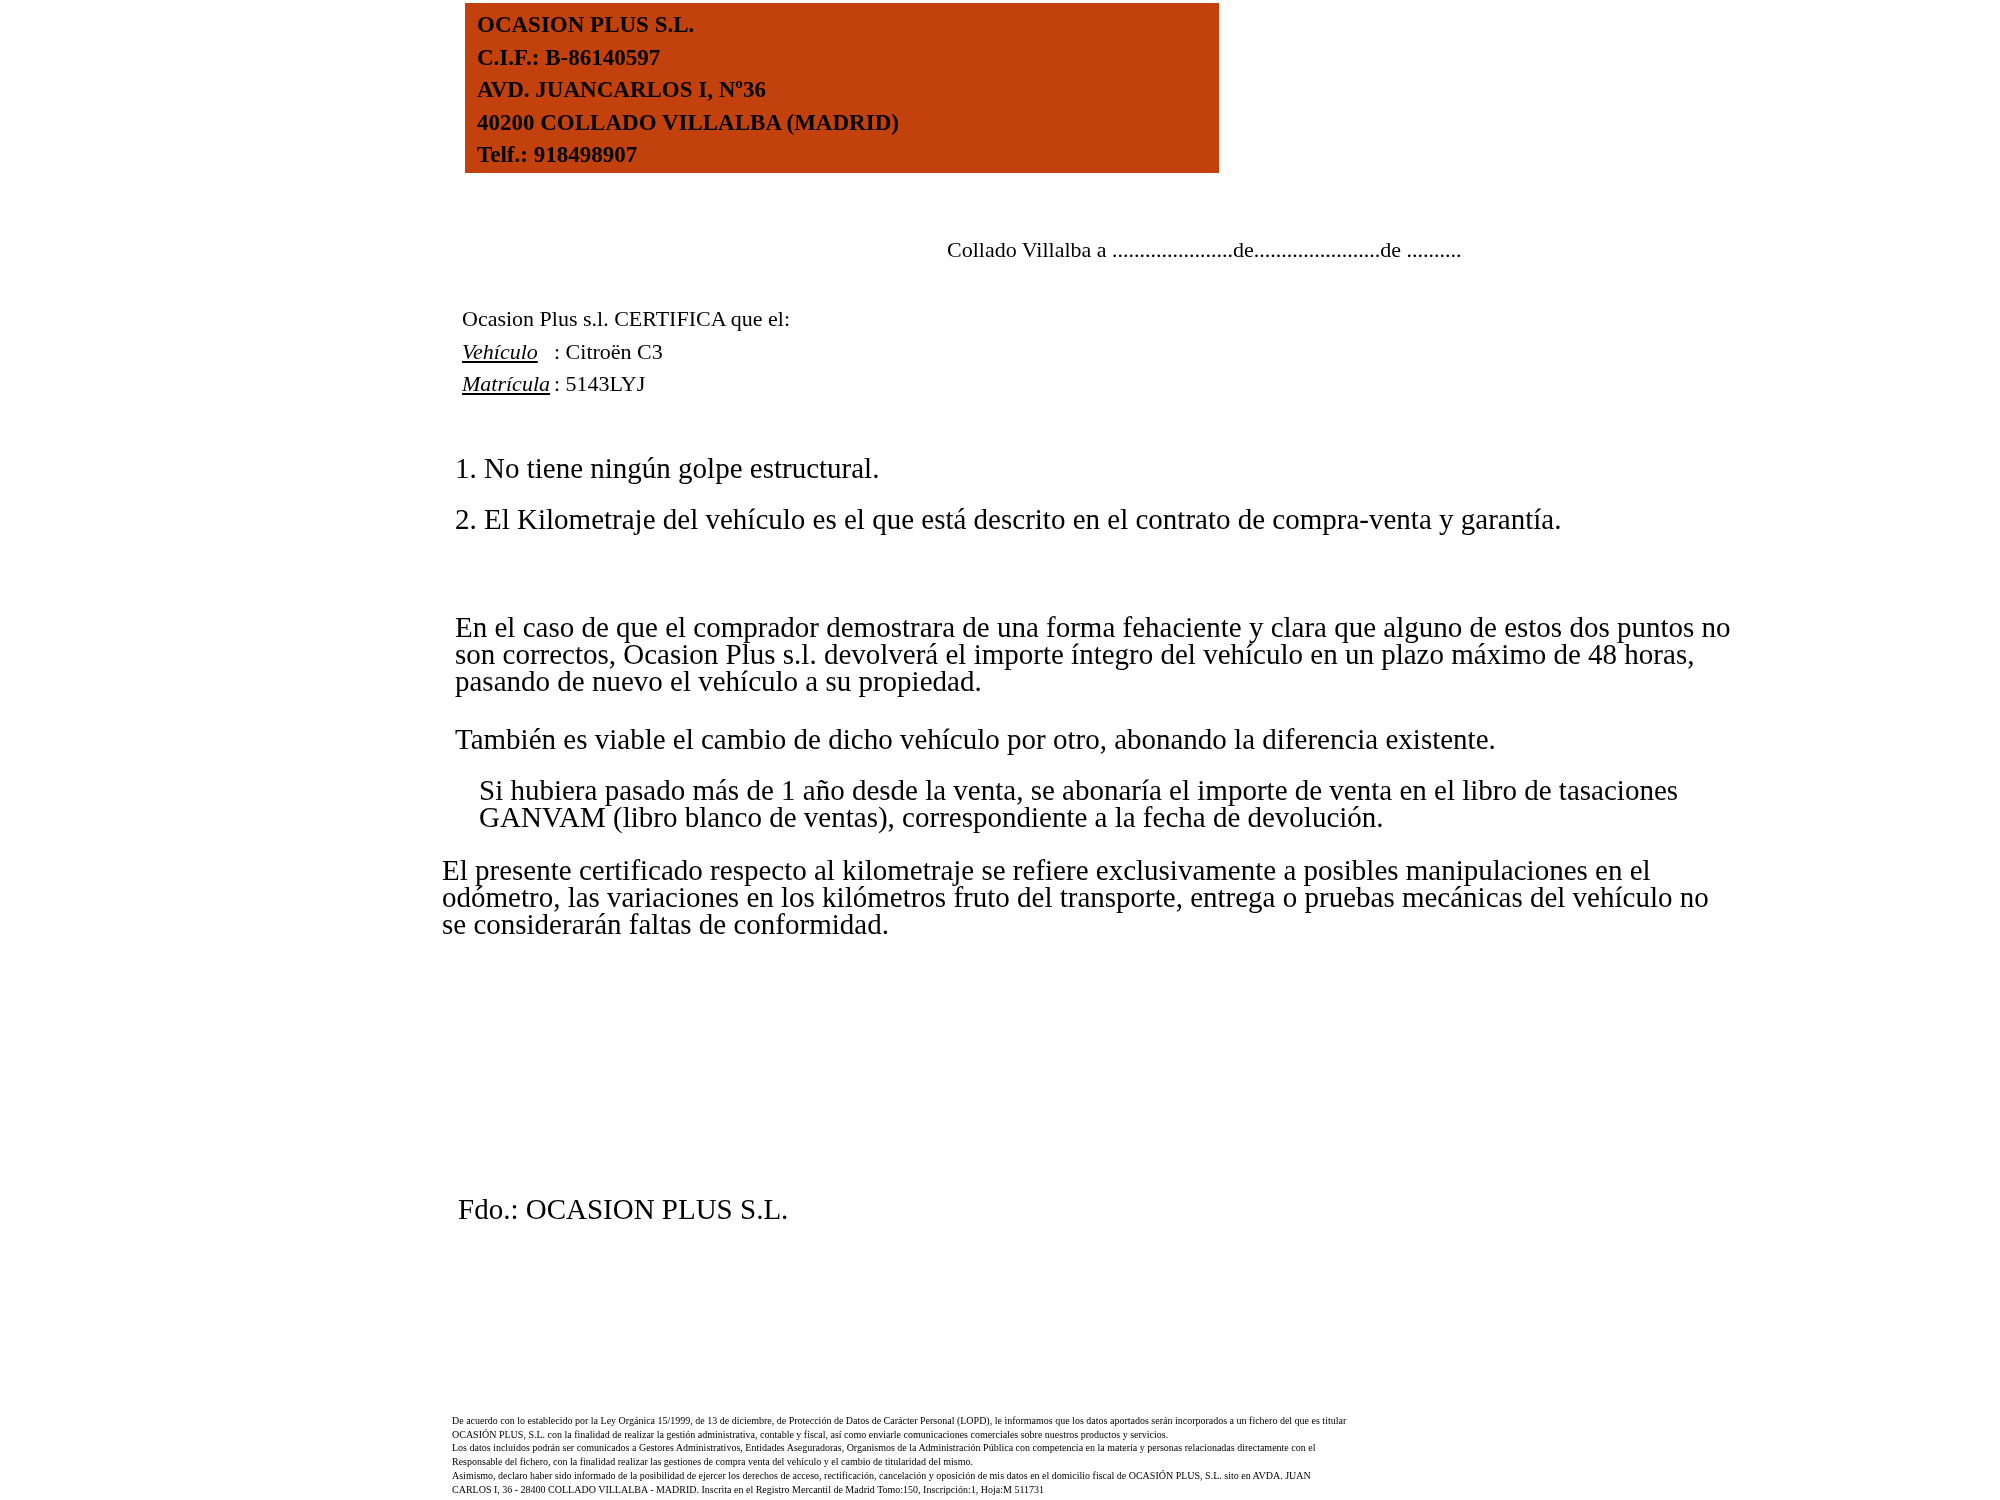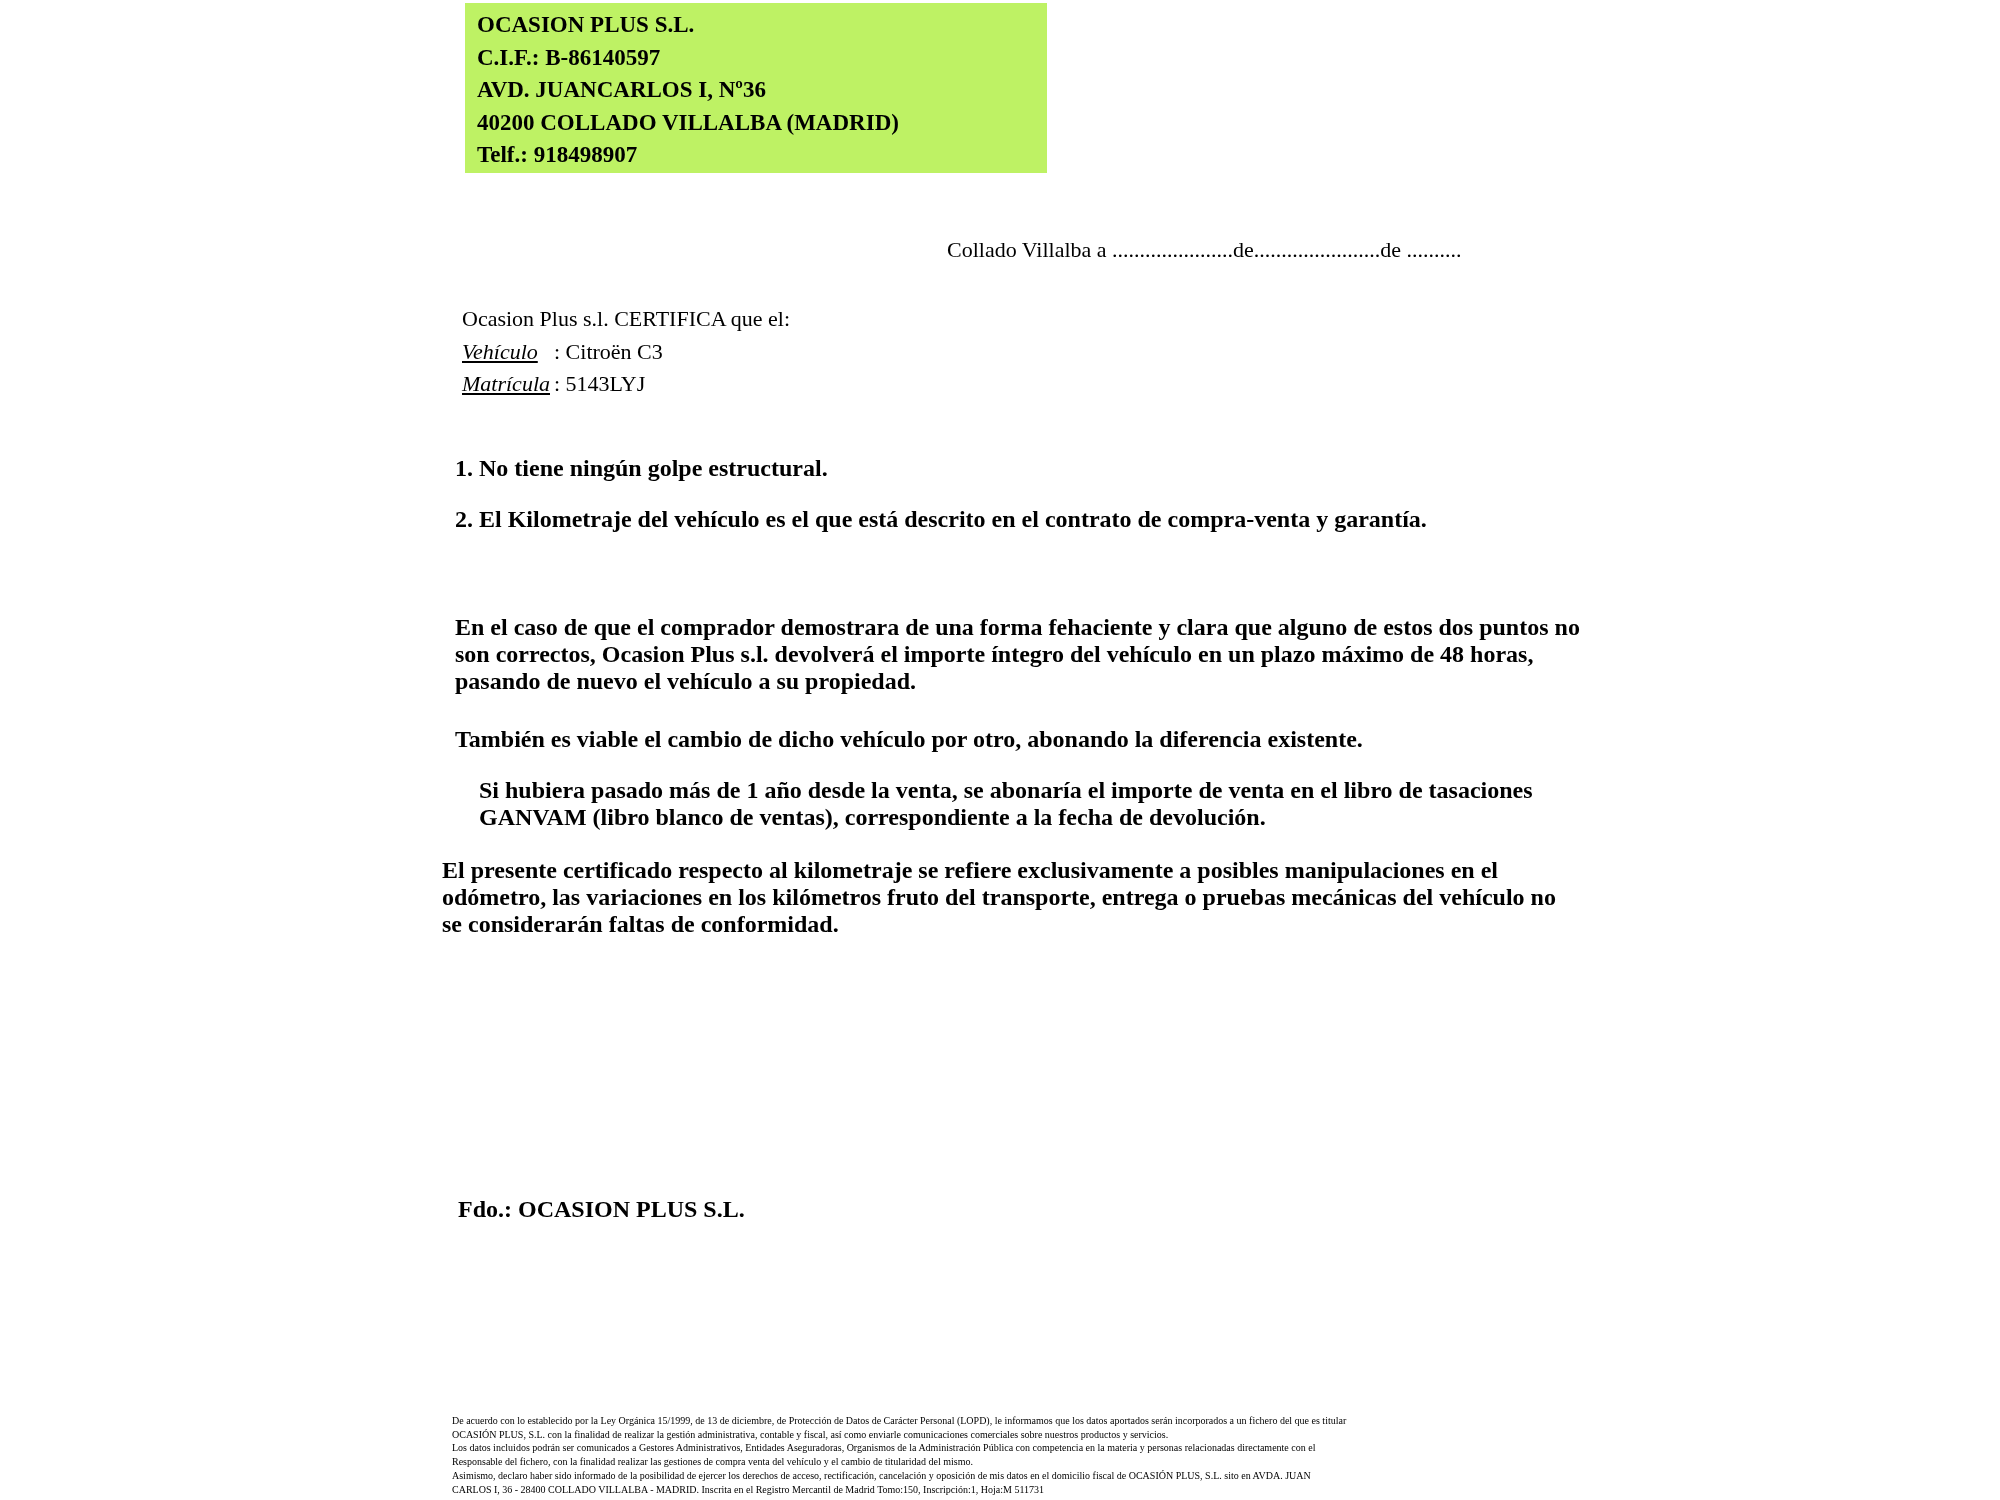--- a/index.html
+++ b/index.html
@@ -16,23 +16,23 @@
     font-family: "Liberation Serif", serif;
     overflow: hidden;
   }
   .abs { position: absolute; }
   .line { white-space: nowrap; }
 
   
   .header-box {
     left: 465px;
     top: 3px;
-    width: 582px;
+    width: 754px;
     height: 170px;
-    background: #bef264;
+    background: #c2410c;
     box-sizing: border-box;
     padding: 6px 0 0 12px;
     font-weight: bold;
     font-size: 23px;
     line-height: 32.6px;
   }
 
   
   .date-line {
     left: 947px;
@@ -50,23 +50,22 @@
     line-height: 32.5px;
   }
   .field-label-wrap {
     display: inline-block;
     width: 92px;
   }
   .u { text-decoration: underline; font-style: italic; }
 
   
   .body-text {
-    font-size: 24px;
+    font-size: 29px;
     line-height: 27px;
-    font-weight: bold;
   }
   .pt1 { left: 455px; top: 455px; }
   .pt2 { left: 455px; top: 506px; }
   .para1 { left: 455px; top: 614px; }
   .para2 { left: 455px; top: 726px; }
   .para3 { left: 455px; top: 777px; margin-left: 24px; }
   .para4 { left: 442px; top: 857px; }
   .signature { left: 458px; top: 1196px; }
 
   

